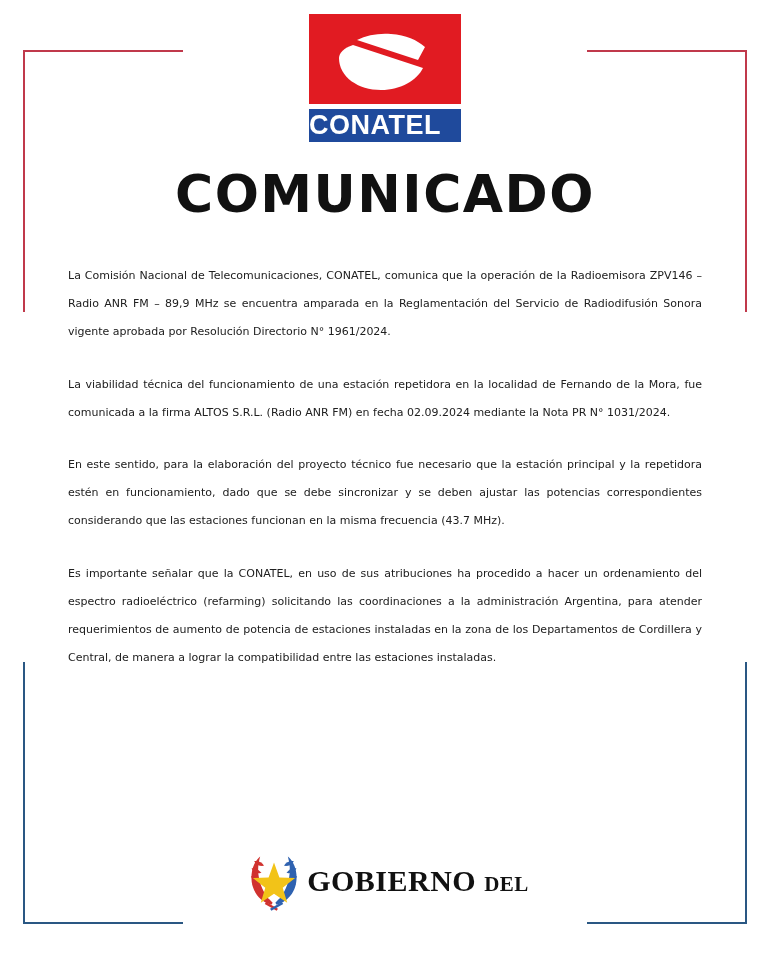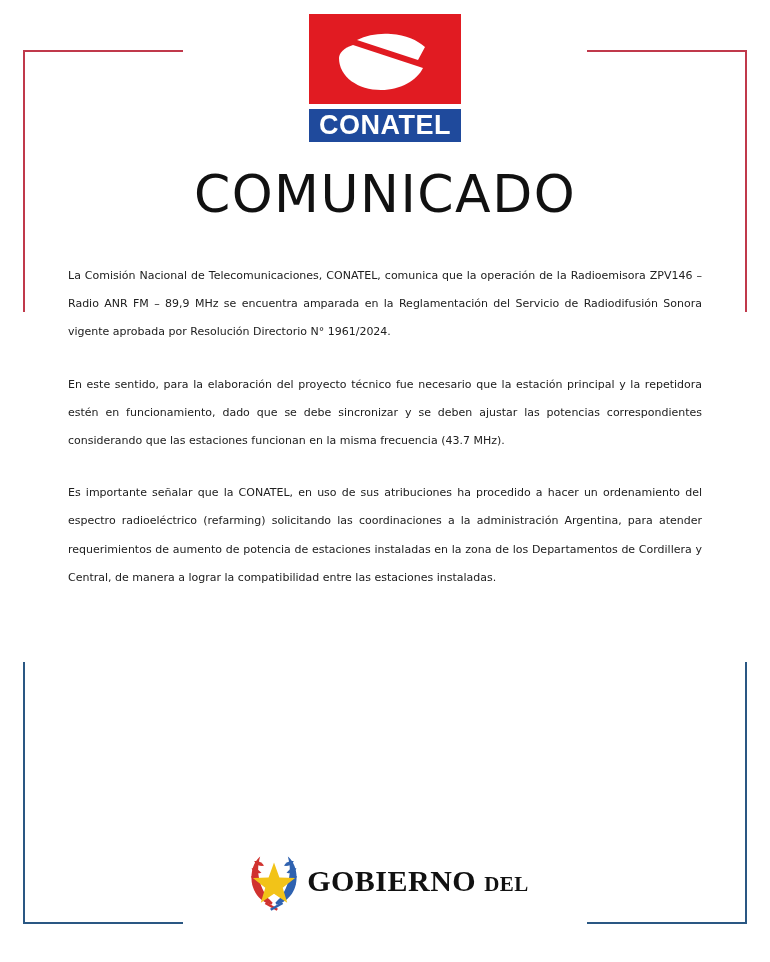--- a/index.html
+++ b/index.html
@@ -82,34 +82,33 @@
   .logo-wordmark {
     width: 152px;
     height: 33px;
     background: #1f4a9c;
     color: #ffffff;
     font-family: "Liberation Sans", sans-serif;
     font-weight: bold;
     font-size: 27px;
     letter-spacing: 0.5px;
     line-height: 33px;
-    text-align: center;
     margin-top: 5px;
     box-sizing: border-box;
   }
 
   
   .doc-title {
     position: absolute;
     left: 0;
     right: 0;
     top: 168px;
     text-align: center;
     font-family: "DejaVu Sans", sans-serif;
-    font-weight: normal;
+    font-weight: bold;
     font-size: 52px;
     letter-spacing: 1.5px;
     color: #111111;
     line-height: 1;
   }
 
   
   .body-copy {
     position: absolute;
     left: 68px;
@@ -187,20 +186,21 @@
         <path d="M48 26 C58 21 70 19 82 20 C97 21 108 26 116 33 L109 46 L48 26 Z" fill="#ffffff"></path>
       </svg>
     </div>
     <div class="logo-wordmark">CONATEL</div>
   </div>
 
   <div class="doc-title">COMUNICADO</div>
 
   <div class="body-copy">
     <p class="para">La Comisión Nacional de Telecomunicaciones, CONATEL, comunica que la operación de la Radioemisora ZPV146 – Radio ANR FM – 89,9 MHz se encuentra amparada en la Reglamentación del Servicio de Radiodifusión Sonora vigente aprobada por Resolución Directorio N° 1961/2024.</p>
+    <p class="para">La viabilidad técnica del funcionamiento de una estación repetidora en la localidad de Fernando de la Mora, fue comunicada a la firma ALTOS S.R.L. (Radio ANR FM) en fecha 02.09.2024 mediante la Nota PR N° 1031/2024.</p>
     <p class="para">En este sentido, para la elaboración del proyecto técnico fue necesario que la estación principal y la repetidora estén en funcionamiento, dado que se debe sincronizar y se deben ajustar las potencias correspondientes considerando que las estaciones funcionan en la misma frecuencia (43.7 MHz).</p>
     <p class="para">Es importante señalar que la CONATEL, en uso de sus atribuciones ha procedido a hacer un ordenamiento del espectro radioeléctrico (refarming) solicitando las coordinaciones a la administración Argentina, para atender requerimientos de aumento de potencia de estaciones instaladas en la zona de los Departamentos de Cordillera y Central, de manera a lograr la compatibilidad entre las estaciones instaladas.</p>
   </div>
 
   <div class="footer">
     <svg class="emblem" viewBox="0 0 100 100" xmlns="http://www.w3.org/2000/svg" aria-hidden="true">
 
       <g fill="#d0322f">
         <path d="M46 86 C26 80 14 62 16 40 C17 28 22 19 29 13 C26 24 25 34 27 44 C30 60 37 74 48 83 Z"></path>
         <path d="M20 20 C26 19 32 22 35 27 C29 28 23 26 20 20 Z"></path>

